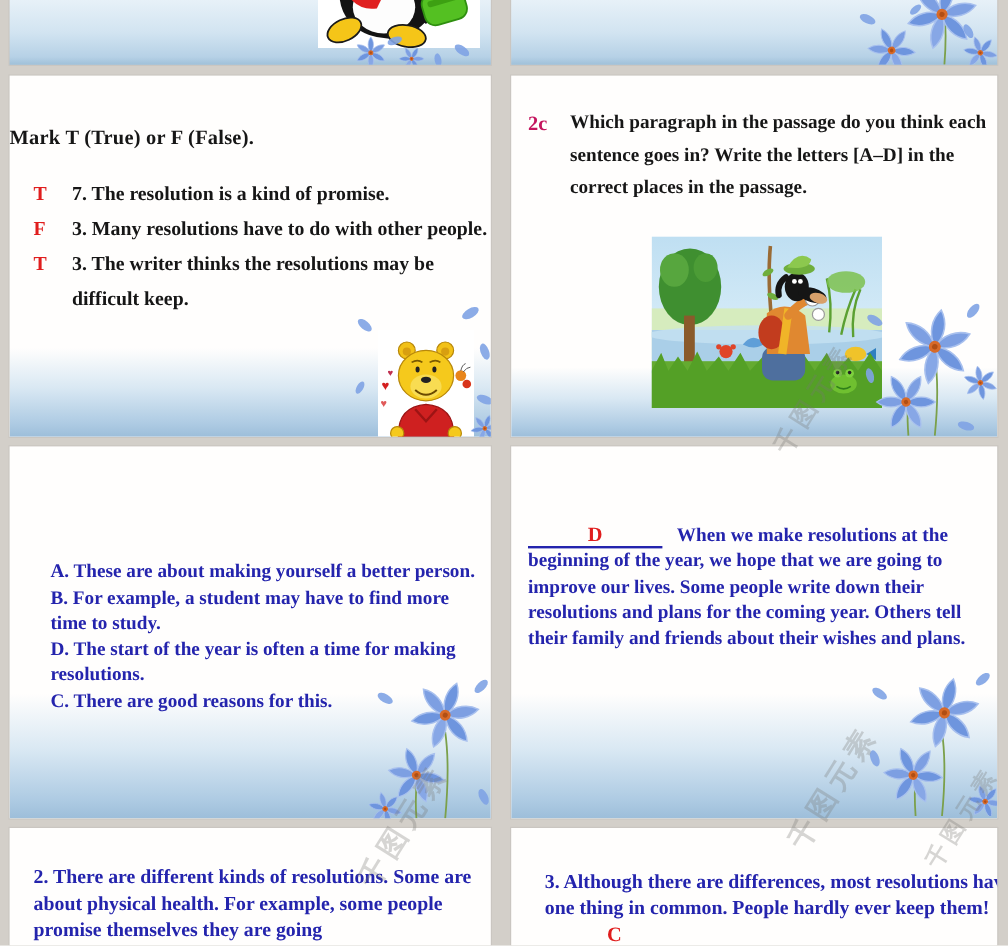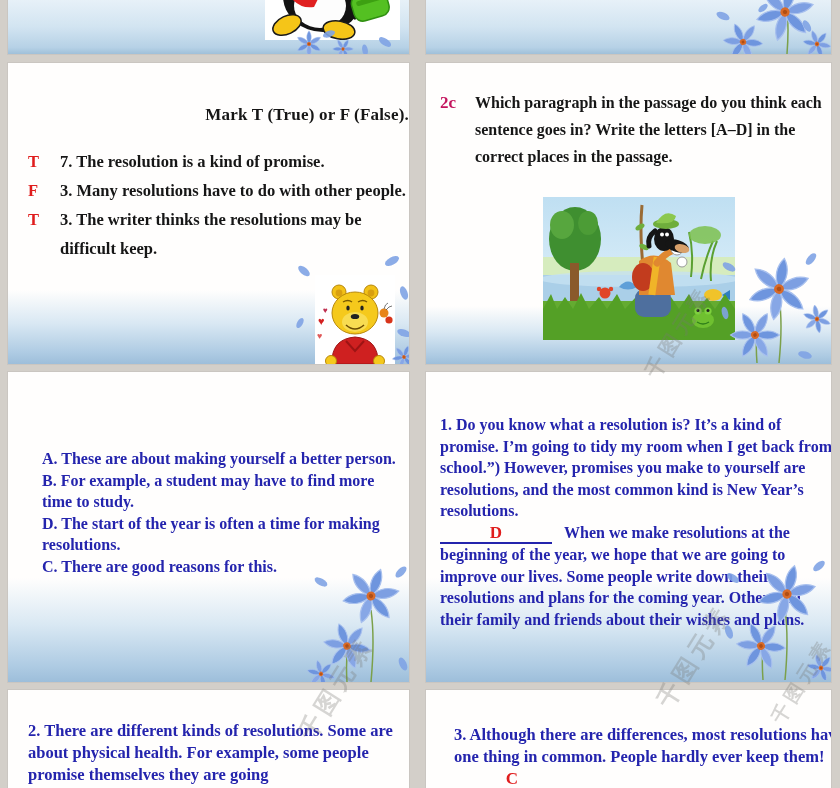--- a/index.html
+++ b/index.html
@@ -17,31 +17,31 @@
   }
   .band{
     position:absolute;left:0;right:0;bottom:0;pointer-events:none;
     background:linear-gradient(to bottom,rgba(190,216,236,0) 0%,rgba(186,214,235,.55) 45%,#aecbe3 85%,#9dbeda 100%);
   }
   .blackp{font-weight:700;color:#161616;}
   .bluep{font-weight:700;color:#2424ad;}
   .answer-red{color:#e01d1d;font-weight:700;}
   .label-magenta{color:#c4155e;font-weight:700;}
   
-  .s1-title{margin-top:42px;text-align:right;font-size:17px;letter-spacing:.2px;}
+  .s1-title{margin-top:42px;text-align:left;font-size:17px;letter-spacing:.2px;}
   .s1-items{margin-top:22px;padding-left:20px;}
   .s1-item{display:flex;gap:12px;font-size:16.5px;line-height:29px;}
   .s1-ans{width:20px;flex:none;text-align:left;}
   .s1-txt{width:352px;}
   
   .s2-head{position:absolute;left:14px;top:26px;display:flex;gap:9px;}
   .s2-label{width:26px;flex:none;font-size:17px;line-height:27px;}
   .s2-text{width:352px;font-size:16px;line-height:27px;}
   
-  .s3-text{position:absolute;left:34px;top:76px;width:364px;font-size:16px;line-height:21.5px;}
+  .s3-text{position:absolute;left:34px;top:94px;width:364px;font-size:16px;line-height:21.5px;}
   
   .s4-text{position:absolute;left:14px;top:42px;width:392px;font-size:16px;line-height:21.6px;}
   .blank{
     display:inline-block;text-align:center;font-size:17px;
     border-bottom:2.5px solid #2424ad;line-height:19px;
   }
   .blank-d{width:112px;margin-right:12px;}
   .blank-c{width:100px;margin-left:8px;border-bottom-width:3px;}
   
   .s5-text{position:absolute;left:20px;top:30px;width:384px;font-size:16.5px;line-height:22px;}
@@ -250,21 +250,21 @@
       <use href="#flw" width="100" height="100" x="-50" y="-50" transform="translate(14 122) scale(0.3) rotate(45)"></use>
       <use href="#ptl" width="20" height="20" x="-10" y="-10" transform="translate(14 30) rotate(30)"></use>
       <use href="#ptl" width="20" height="20" x="-10" y="-10" transform="translate(94 20) rotate(-45)"></use>
       <use href="#ptl" width="20" height="20" x="-10" y="-10" transform="translate(96 112) rotate(65)"></use>
     </svg>
   </div>
 
   <div class="slide" style="left:426px;top:372px;width:405px;height:310px;">
     <div class="band" style="height:104px;"></div>
     <div class="s4-text bluep">
-      <span>1. Do you know what a resolution is? It’s a kind of promise. I’m going to tidy my room when I get back from school.”) However, promises you make to yourself are resolutions, and the most common kind is New Year’s resolutions.</span><br>
+      <br>
       <span class="blank blank-d"><span class="answer-red">D</span></span><span>When we make resolutions at the beginning of the year, we hope that we are going to improve our lives. Some people write down their resolutions and plans for the coming year. Others tell their family and friends about their wishes and plans.</span>
     </div>
     <svg class="img-abs" style="right:0;bottom:2px;" width="112" height="128" viewBox="0 0 112 128">
       <path d="M66 128 q4 -42 0 -70 M44 128 q-2 -28 2 -44" stroke="#7ba04a" stroke-width="1.5" fill="none"></path>
       <use href="#flw" width="100" height="100" x="-50" y="-50" transform="translate(68 42) scale(0.62) rotate(15)"></use>
       <use href="#flw" width="100" height="100" x="-50" y="-50" transform="translate(42 94) scale(0.52) rotate(-25)"></use>
       <use href="#flw" width="100" height="100" x="-50" y="-50" transform="translate(102 116) scale(0.3) rotate(40)"></use>
       <use href="#ptl" width="20" height="20" x="-10" y="-10" transform="translate(14 26) rotate(35)"></use>
       <use href="#ptl" width="20" height="20" x="-10" y="-10" transform="translate(100 14) rotate(-40)"></use>
       <use href="#ptl" width="20" height="20" x="-10" y="-10" transform="translate(10 80) rotate(70)"></use>

